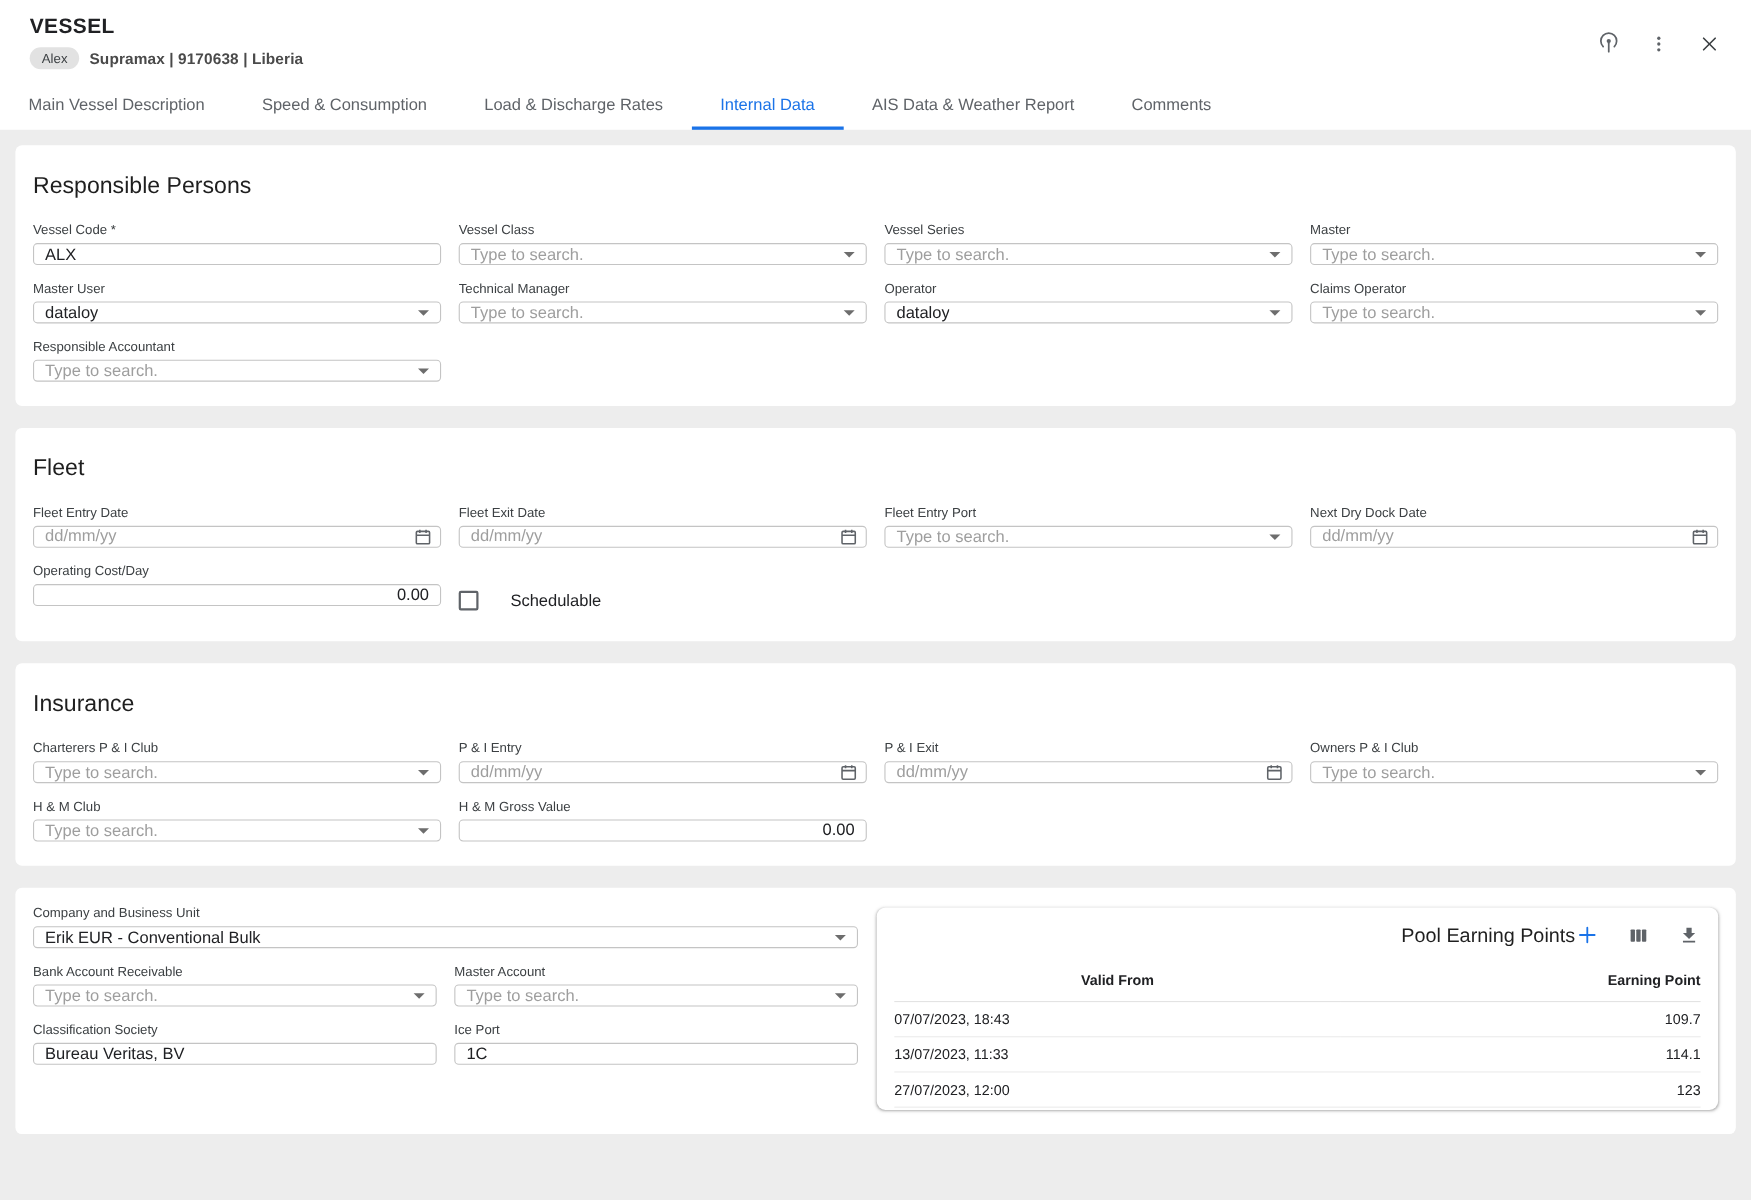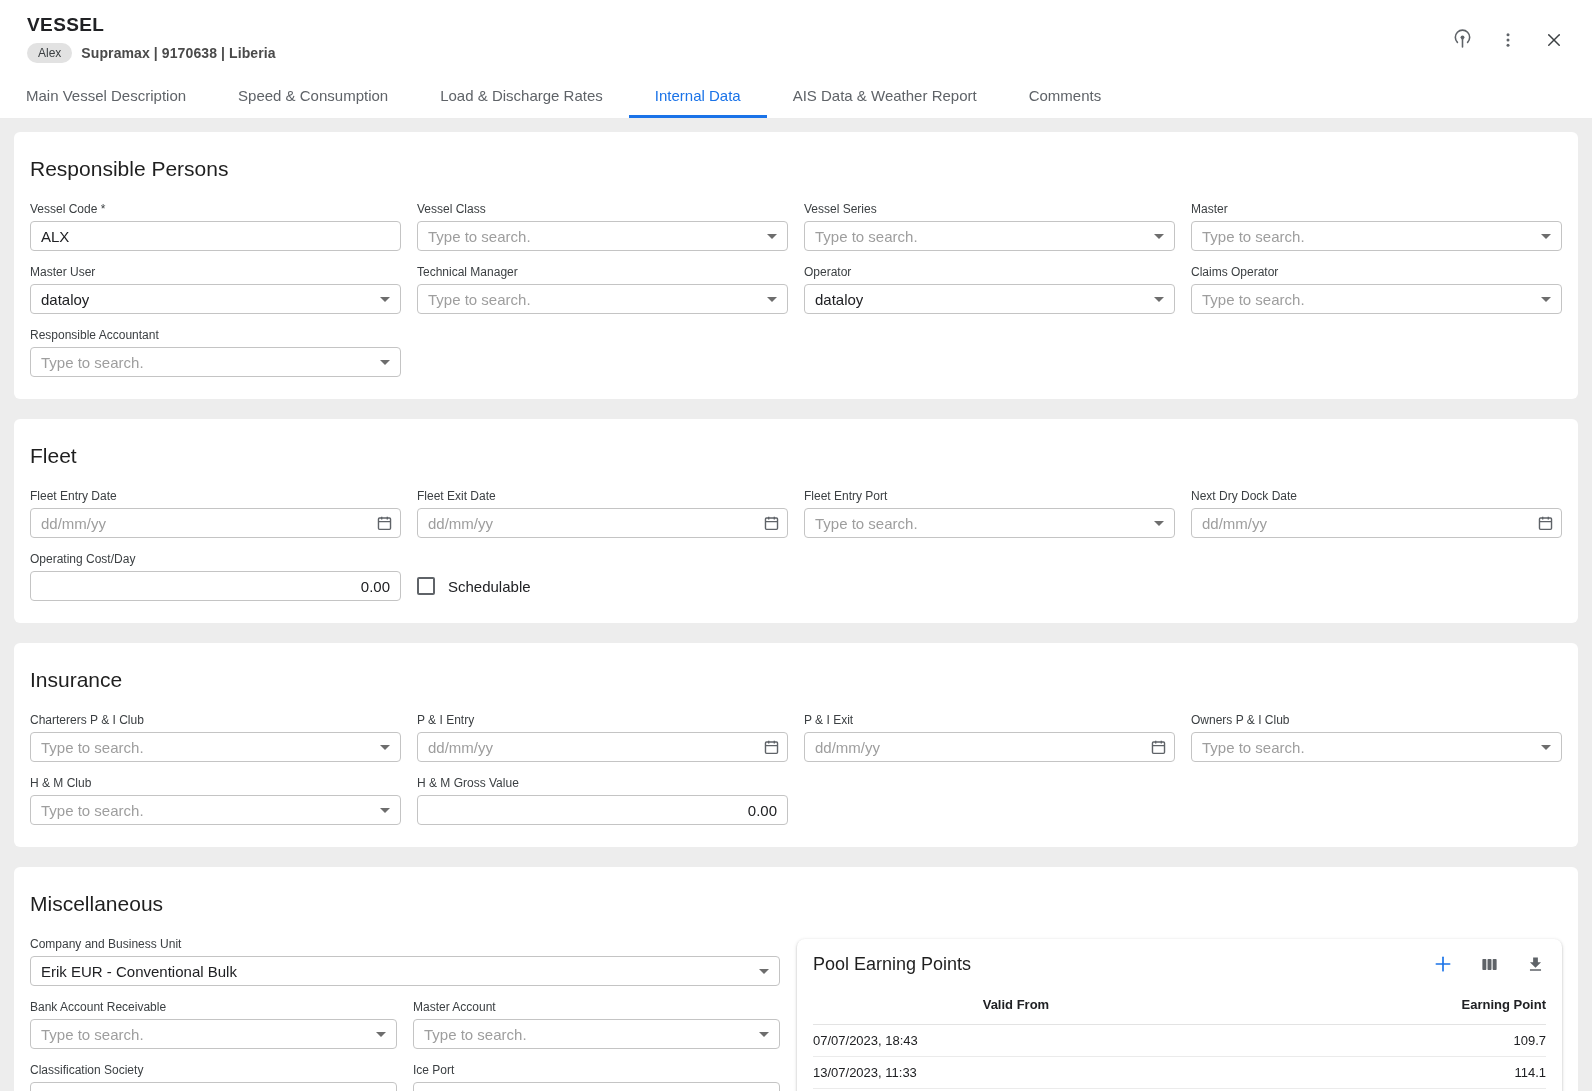--- a/index.html
+++ b/index.html
@@ -28,45 +28,45 @@
 
   
   .content { padding: 13px 14px 24px; display:flex; flex-direction:column; gap: 20px; }
   .card { background:#fff; border-radius: 6px; padding: 16px 16px 22px; }
   .card h2 { font-size: 21px; font-weight: normal; color:#1f1f1f; margin: 9px 0 21px; }
 
   .grid4 { display:grid; grid-template-columns: repeat(4, 1fr); gap: 14px 16px; }
   .field label { display:block; font-size:12px; color:#3c4043; margin-bottom:5px; }
   .ctrl { position:relative; }
   .box {
-    width:100%; height:30px; border:1px solid #c4c4c4; border-radius:4px; background:#fff;
+    width:100%; height:20px; border:1px solid #c4c4c4; border-radius:4px; background:#fff;
     font-size:15px; color:#202124; padding:0 10px; display:flex; align-items:center;
     font-family: "Liberation Sans", sans-serif; outline:none;
   }
   input.box::placeholder { color:#9e9e9e; opacity:1; }
   input.box.num { text-align:right; display:block; line-height:28px; }
   .box.combo { padding-right:30px; cursor:pointer; }
   .box.ph .val { color:#9e9e9e; }
   .val { overflow:hidden; white-space:nowrap; text-overflow:ellipsis; }
   .chev { position:absolute; right:11px; top:50%; margin-top:-2px; width:0; height:0;
     border-left:5px solid transparent; border-right:5px solid transparent; border-top:5px solid #6d6d6d; }
   input.box.withicon { padding-right:34px; display:block; line-height:28px; }
   .cal { position:absolute; right:8px; top:50%; transform:translateY(-50%); cursor:pointer; display:flex; }
 
-  .check { display:flex; align-items:center; gap:13px; height:30px; margin-top:19px; }
+  .check { display:flex; align-items:center; gap:29px; height:30px; margin-top:19px; }
   .cb { width:18px; height:18px; border:2px solid #5f6368; border-radius:2px; background:#fff; cursor:pointer; flex:0 0 auto; }
   .cb-label { font-size:15px; color:#202124; }
 
   
   .misc-grid { display:grid; grid-template-columns: 750px 1fr; gap: 17px; align-items:start; }
   .misc-left { display:grid; grid-template-columns: 1fr 1fr; gap: 14px 16px; }
   .misc-left .full { grid-column: 1 / -1; }
 
   .pep { border-radius: 8px; background:#fff; box-shadow: 0 1px 2px rgba(0,0,0,.22), 0 1px 4px rgba(0,0,0,.12); padding: 14px 16px 2px; margin-top: 2px; }
-  .pep-head { display:flex; justify-content:space-between; align-items:center;gap:40px; }
+  .pep-head { display:flex; justify-content:flex-end; align-items:center; }
   .pep-title { font-size: 18px; font-weight: normal; color:#1f1f1f; }
   .pep-actions { display:flex; align-items:center; gap: 24px; }
   .pep table { width:100%; border-collapse:collapse; margin-top: 16px; }
   .pep th { font-size:13px; font-weight:bold; color:#202124; text-align:center; padding: 6px 0 12px; border-bottom:1px solid #e3e3e3; }
   .pep th.right { text-align:right; }
   .pep td { font-size:13px; color:#202124; padding: 8px 0; border-bottom:1px solid #ebebeb; }
   .pep td.right { text-align:right; }
 </style>
 </head>
 <body>
@@ -335,21 +335,20 @@
         <div class="ctrl">
             <input class="box num" value="0.00" style="">
           </div>
       </div>
       <div></div>
         <div></div>
     </div>
   </div>
 
   <div class="card">
-    <h2>Miscellaneous</h2>
     <div class="misc-grid">
       <div class="misc-left">
         <div class="field full">
           <label>Company and Business Unit</label>
           <div class="ctrl">
               <div class="box combo">
                 <span class="val">Erik EUR - Conventional Bulk</span>
                 <i class="chev"></i>
               </div>
             </div>

